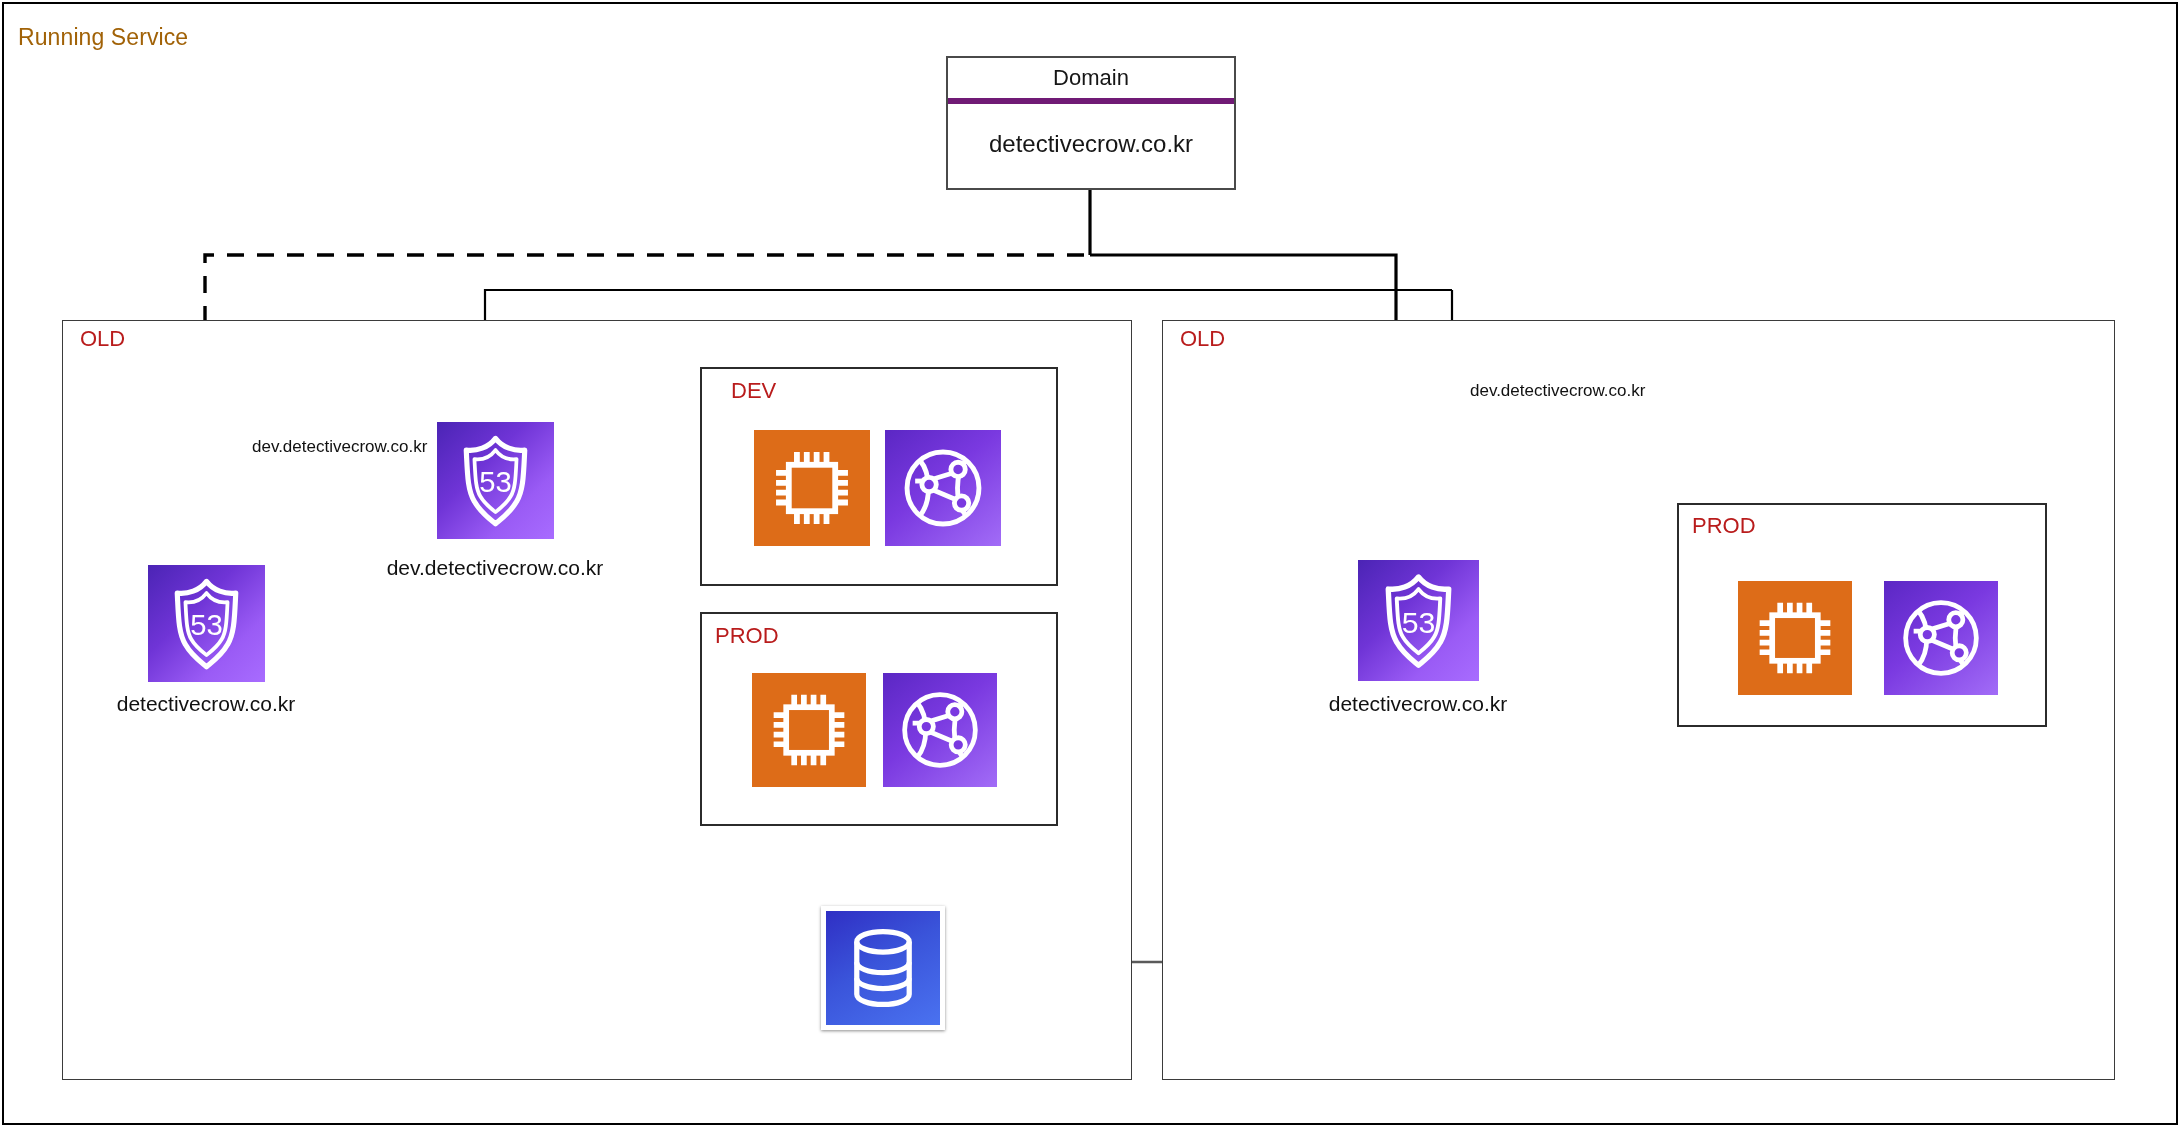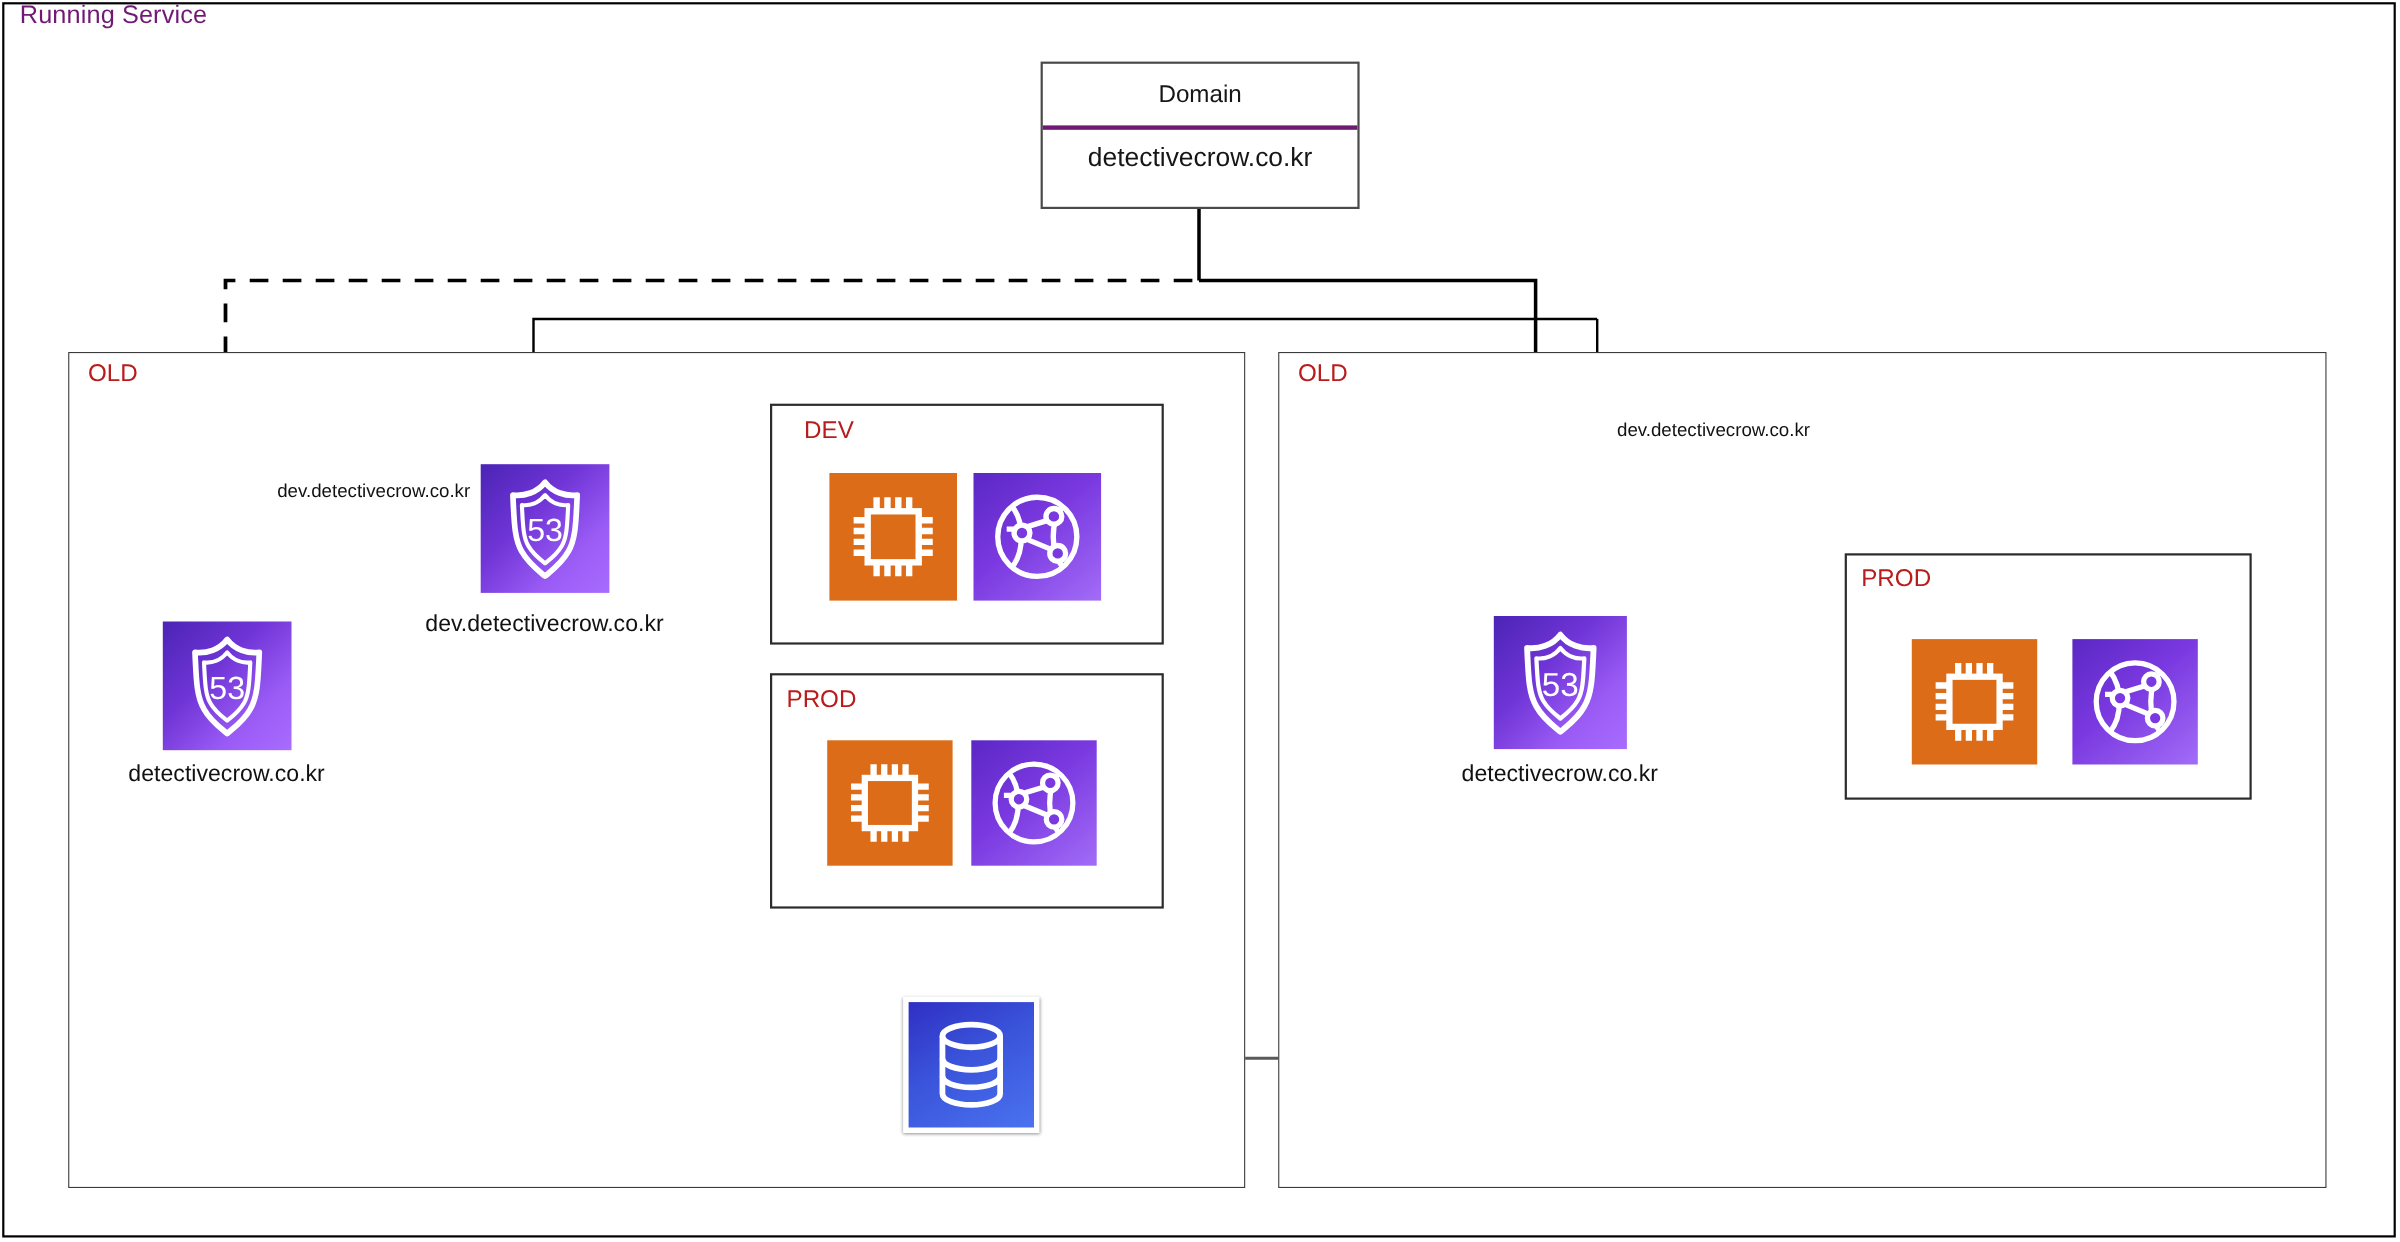--- a/index.html
+++ b/index.html
@@ -2,34 +2,34 @@
 <html><head>
 <meta charset="utf-8">
 <style>
   html,body{margin:0;padding:0;background:#ffffff;}
   body{font-family:"Liberation Sans", sans-serif;}
   #canvas{position:relative;width:2182px;height:1129px;background:#ffffff;overflow:hidden;}
 
   .outer-frame{position:absolute;left:2px;top:2px;width:2176px;height:1123px;
     border:2px solid #000000;box-sizing:border-box;}
 
-  .frame-title{position:absolute;left:18px;top:0;font-size:23px;color:#701a75;
+  .frame-title{position:absolute;left:18px;top:24px;font-size:23px;color:#a16207;
     letter-spacing:.1px;white-space:nowrap;}
 
   
   .box{position:absolute;box-sizing:border-box;background:#ffffff;}
   .box.thin{border:1.6px solid #3b3b3b;}
   .box.thin2{border:2px solid #2b2b2b;}
 
   .box-label{position:absolute;font-size:22px;color:#b91c1c;white-space:nowrap;}
 
   
   .domain-card{position:absolute;box-sizing:border-box;border:2px solid #4a4a4a;background:#fff;}
-  .domain-head{position:absolute;left:0;top:0;right:0;height:60px;
-    border-bottom:4px solid #701a75;display:flex;align-items:center;justify-content:center;
+  .domain-head{position:absolute;left:0;top:0;right:0;height:46px;
+    border-bottom:6px solid #701a75;display:flex;align-items:center;justify-content:center;
     font-size:22px;color:#161616;box-sizing:border-box;}
   .domain-body{position:absolute;left:0;top:42px;right:0;bottom:0;display:flex;
     align-items:center;justify-content:center;font-size:24px;color:#161616;}
 
   
   .icon-sq{position:absolute;box-sizing:border-box;}
   .r53{background:linear-gradient(135deg,#4b24b5 0%,#6f34d6 38%,#9a5bf5 72%,#a86cff 100%);}
   .ec2{background:#dd6c18;}
   .vpc{background:linear-gradient(140deg,#5b27c4 0%,#7a39e0 45%,#a26cf7 100%);}
   .rds-outer{background:#ffffff;padding:5px;box-shadow:0 1px 3px rgba(0,0,0,.45);}

